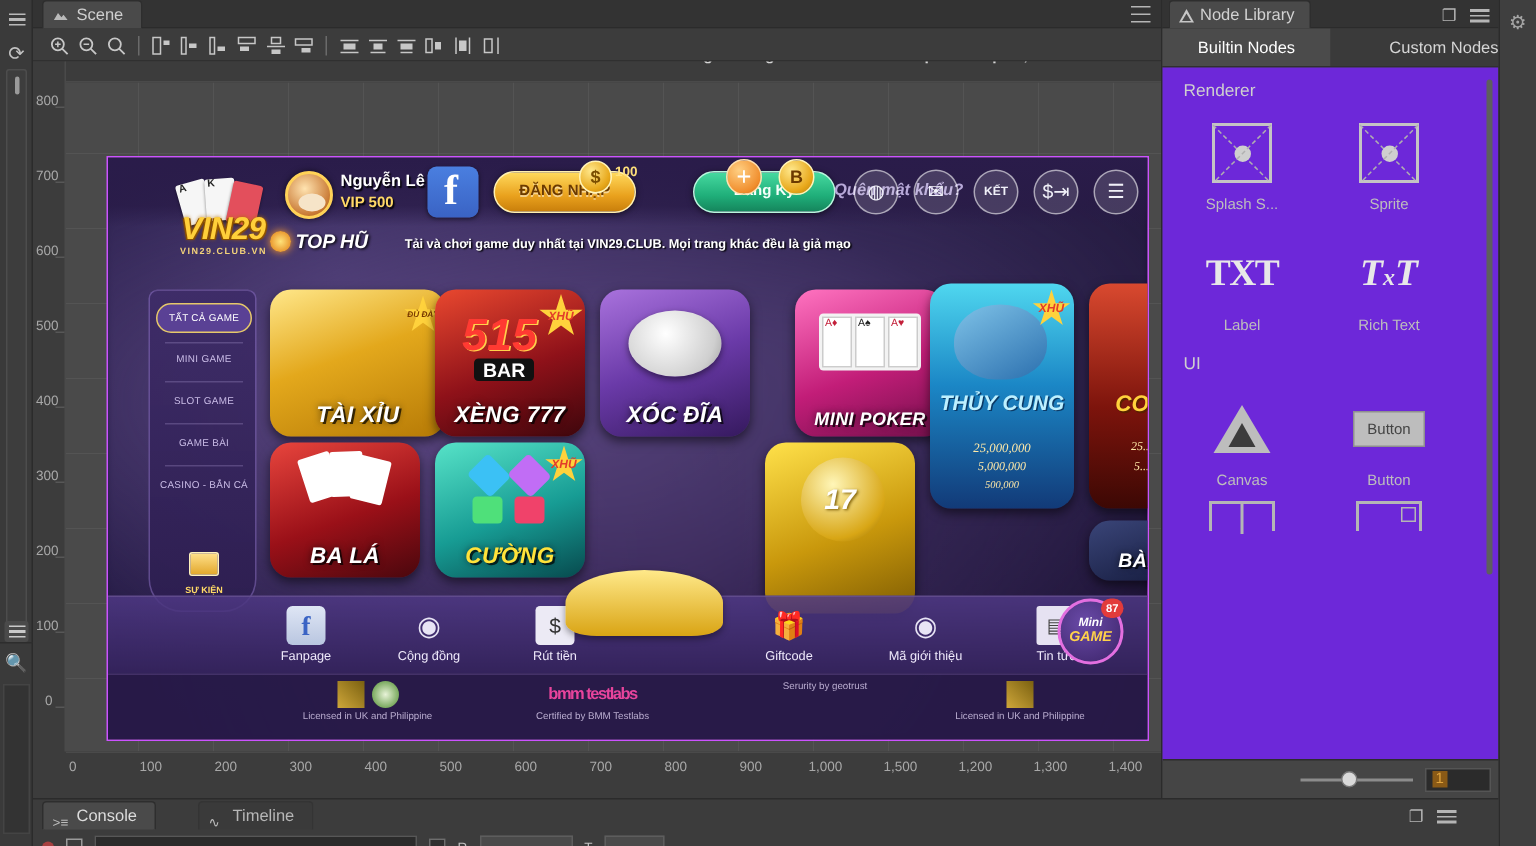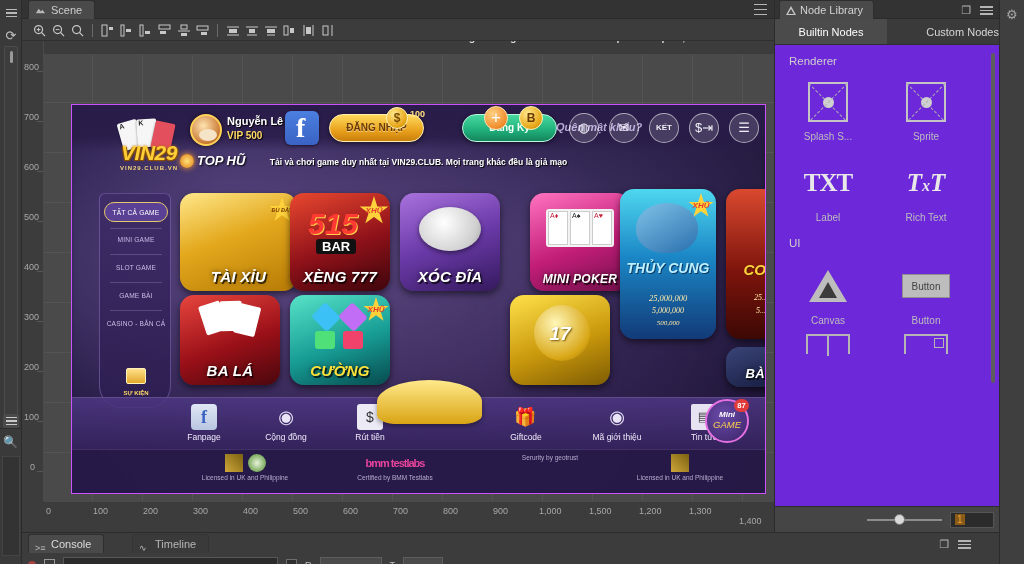--- a/index.html
+++ b/index.html
@@ -151,21 +151,21 @@
   .botbar { position:absolute; left:0; bottom:44px; width:100%; height:52px;
     background: linear-gradient(180deg, rgba(78,56,132,.85), rgba(52,35,92,.95));
     border-top:1px solid rgba(180,150,230,.35);}
   .bi { position:absolute; top:6px; width:72px; text-align:center; }
   .bi .glyph { width:26px; height:26px; margin:0 auto; color:#e8e4f5; font-size:18px; line-height:26px; }
   .bi .t { font-size:8.5px; color:#efe9fb; margin-top:2px;}
   .minigame { position:absolute; right:16px; top:1px; width:44px; height:44px; border-radius:50%;
     background: radial-gradient(circle at 40% 35%, #6a4aa8, #3b2468);
     border:2px solid #e36fe0; text-align:center;}
   .minigame .m1 { font-size:8px; color:#fff; font-weight:bold; margin-top:9px; font-style:italic;}
-  .minigame .m2 { font-size:9.5px; color:#ffd24a; font-weight:400; font-style:italic;}
+  .minigame .m2 { font-size:9.5px; color:#ffd24a; font-weight:700; font-style:italic;}
   .badge { position:absolute; right:-2px; top:-2px; min-width:15px; height:13px; border-radius:7px; background:#e23b3b;
     color:#fff; font-size:7.5px; line-height:13px; padding:0 3px; font-weight:bold;}
 
   .footer { position:absolute; left:0; bottom:0; width:100%; height:44px; background: rgba(40,26,72,.93);
     border-top:1px solid rgba(150,120,200,.25);}
   .cert { position:absolute; top:3px; text-align:center; }
   .cert .mark { height:20px; display:flex; align-items:center; justify-content:center; }
   .cert .ct { font-size:6.5px; color:#b9accf; margin-top:1px;}
 
   
@@ -533,21 +533,21 @@
           <div style="position:absolute;left:25px;top:12px;width:22px;height:20px;background:#3bc1f5;transform:rotate(45deg);border-radius:3px;"></div>
           <div style="position:absolute;left:52px;top:12px;width:22px;height:20px;background:#c16df5;transform:rotate(45deg);border-radius:3px;"></div>
           <div style="position:absolute;left:25px;top:36px;width:20px;height:18px;background:#4fe07a;border-radius:3px;"></div>
           <div style="position:absolute;left:53px;top:36px;width:20px;height:18px;background:#f0426a;border-radius:3px;"></div>
           <div class="tlabel" style="color:#ffe23a;">CƯỜNG</div>
           <div class="star" style="right:1px; top:2px; width:26px; height:26px;">
               <div class="sshape"></div>
               <div class="stext" style="line-height:26px;">XHŨ</div>
             </div>
         </div>
-        <div class="tile" style="left:438px; top:190px; width:100px; height:90px; background:linear-gradient(160deg,#ffe14a,#c9980c 55%,#7e5c03);">
+        <div class="tile" style="left:438px; top:190px; width:100px; height:114px; background:linear-gradient(160deg,#ffe14a,#c9980c 55%,#7e5c03);">
           <div style="position:absolute;left:24px;top:10px;width:56px;height:56px;border-radius:50%;background:radial-gradient(circle at 38% 32%,#fff6b8,#d8a615 70%,#8a6605);"></div>
           <div style="position:absolute;left:0;width:100%;top:28px;text-align:center;font-size:19px;font-weight:900;font-style:italic;color:#fff;text-shadow:1px 1px 2px #7a5a00;">17</div>
         </div>
         <div class="tile" style="left:654px; top:242px; width:70px; height:40px; background:linear-gradient(160deg,#3a4578,#141a3c);">
           <div class="tlabel" style="font-size:13px;">BÀ...</div>
         </div>
 
         <div class="botbar">
           <div class="bi" style="left:96px;">
             <div class="glyph" style="background:linear-gradient(180deg,#dfe6f5,#b9c6e0);border-radius:4px;color:#3a63c4;font-weight:900;font-family:'Liberation Serif',serif;">f</div>
@@ -617,21 +617,21 @@
       <div class="rl-tick" style="left:199px;top:4px;">400</div>
       <div class="rl-tick" style="left:249px;top:4px;">500</div>
       <div class="rl-tick" style="left:299px;top:4px;">600</div>
       <div class="rl-tick" style="left:349px;top:4px;">700</div>
       <div class="rl-tick" style="left:399px;top:4px;">800</div>
       <div class="rl-tick" style="left:449px;top:4px;">900</div>
       <div class="rl-tick" style="left:495px;top:4px;">1,000</div>
       <div class="rl-tick" style="left:545px;top:4px;">1,500</div>
       <div class="rl-tick" style="left:595px;top:4px;">1,200</div>
       <div class="rl-tick" style="left:645px;top:4px;">1,300</div>
-      <div class="rl-tick" style="left:695px;top:14px;">1,400</div>
+      <div class="rl-tick" style="left:695px;top:4px;">1,400</div>
     </div>
   </div>
 
   <div class="node-panel">
     <div class="np-tabbar">
       <div class="np-tab">
         <span class="tri"></span>
         <span>Node Library</span>
       </div>
       <div class="np-icons">

